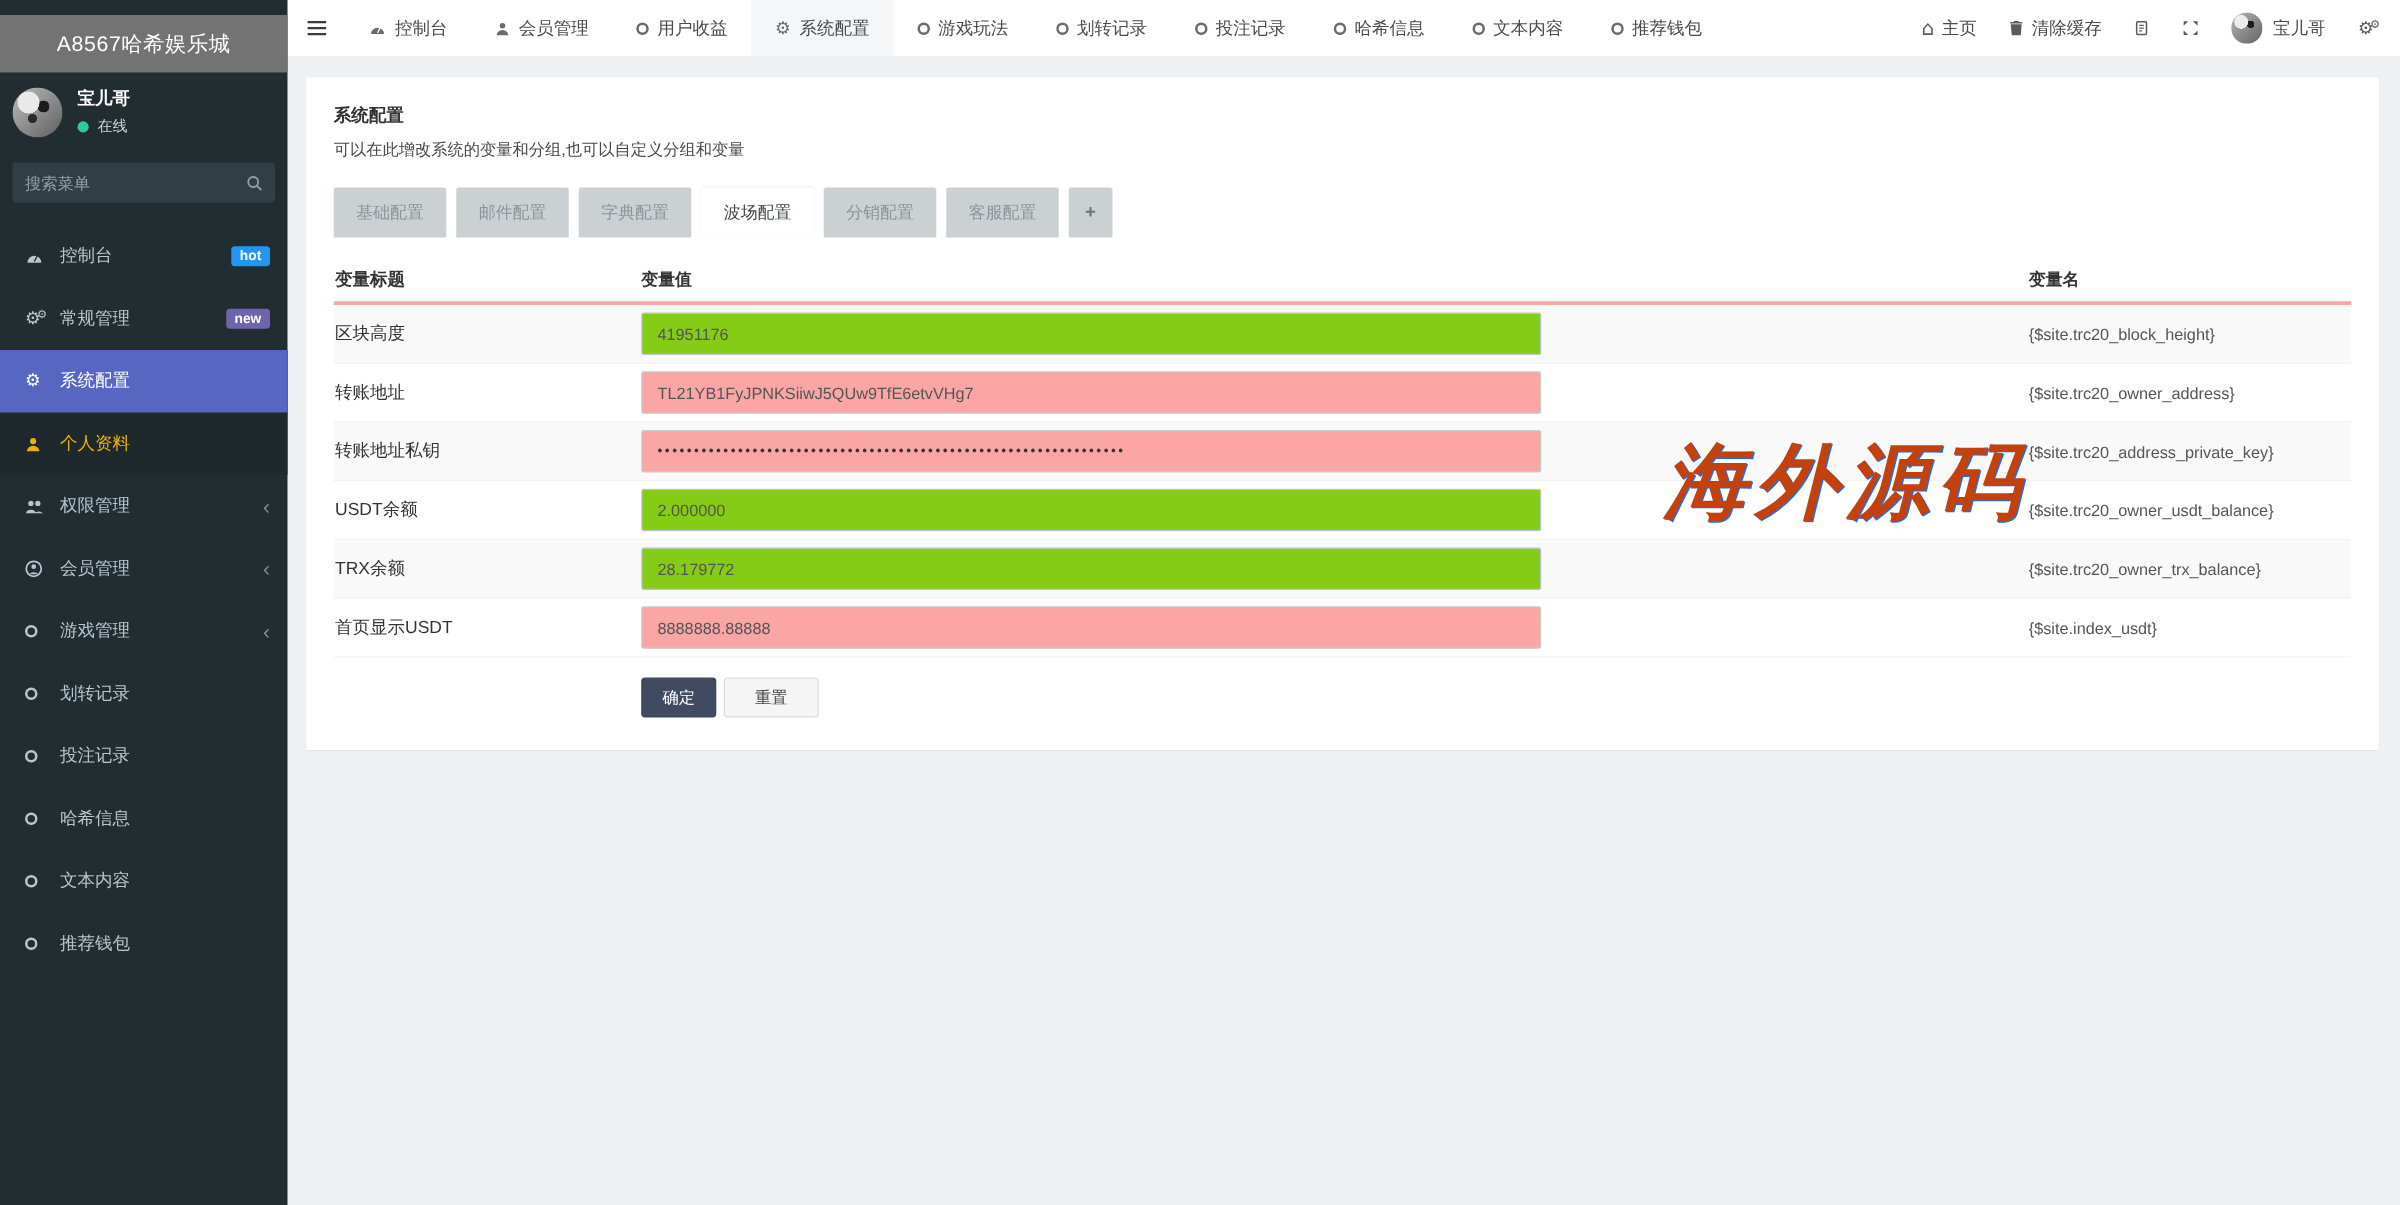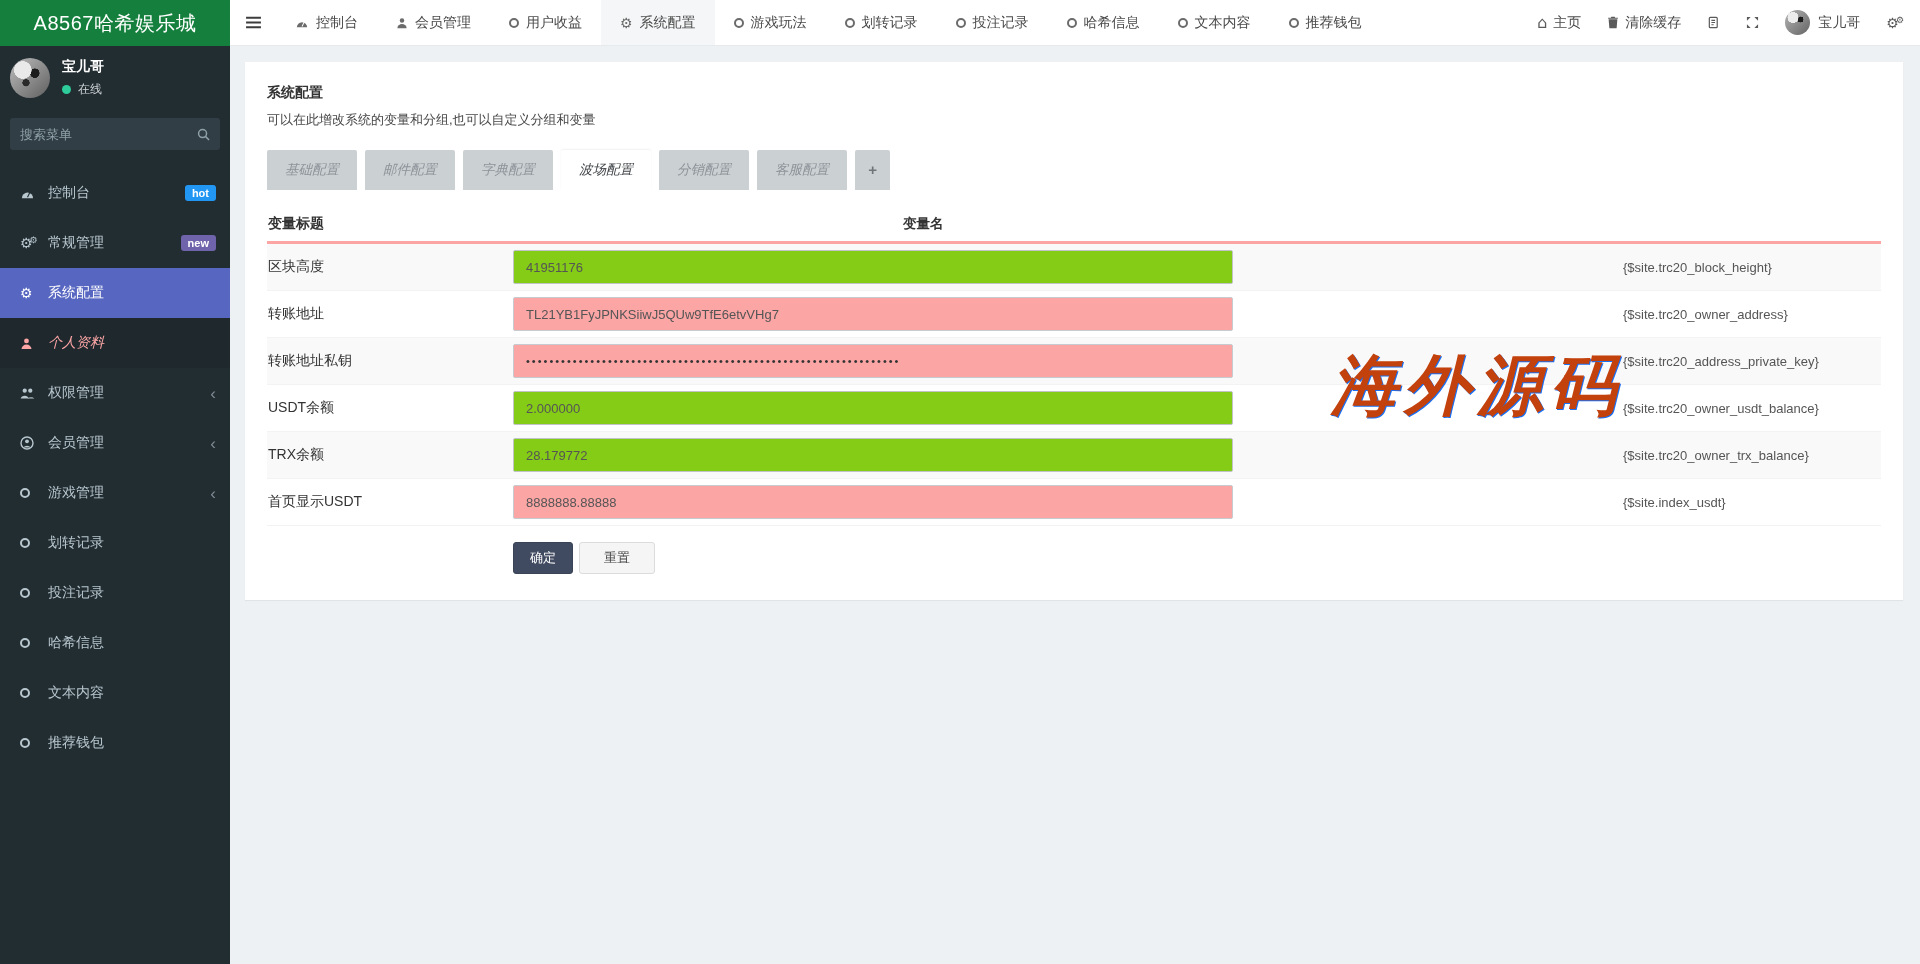--- a/index.html
+++ b/index.html
@@ -1,21 +1,21 @@
 <!DOCTYPE html>
 <html><head>
 <meta charset="utf-8">
 <style>
   * { margin:0; padding:0; box-sizing:border-box; }
   html,body { width:1920px; height:964px; overflow:hidden; }
   body { font-family:"Liberation Sans","DejaVu Sans",sans-serif; background:#eef1f4; display:flex; font-size:14px; color:#333; }
 
   
   .sidebar { width:230px; flex-shrink:0; background:#222d32; height:964px; position:relative; }
-  .logo { height:46px; background:#15803d; color:#fff; font-size:20px; display:flex; align-items:center; justify-content:center; letter-spacing:.5px; }
+  .logo { height:46px; background:#737373; color:#fff; font-size:17px; display:flex; align-items:center; justify-content:center; letter-spacing:.5px;margin-top:12px; }
   .userpanel { display:flex; align-items:center; padding:12px 10px 14px 10px; }
   .avatar-lg { width:40px; height:40px; border-radius:50%; flex-shrink:0;
     background: radial-gradient(circle at 32% 30%, #e9e9e9 0 22%, transparent 23%),
                 radial-gradient(circle at 62% 38%, #1c1c1c 0 13%, transparent 14%),
                 radial-gradient(circle at 40% 62%, #2a2a2a 0 10%, transparent 11%),
                 linear-gradient(135deg,#bdbdbd,#5f5f5f); }
   .userinfo { margin-left:12px; }
   .username { color:#fff; font-size:14px; font-weight:bold; margin-bottom:5px; }
   .online { color:#d2d6d9; font-size:12px; display:flex; align-items:center; }
   .dot { width:9px; height:9px; border-radius:50%; background:#2ecc9b; margin-right:7px; display:inline-block; }
@@ -27,21 +27,21 @@
   .mitem { height:50px; display:flex; align-items:center; padding:0 14px 0 20px; color:#b8c7ce; cursor:pointer; }
   .mitem .ic { width:22px; display:flex; align-items:center; color:#b8c7ce; font-size:14px; }
   .mitem .lbl { flex:1; margin-left:6px; font-size:14px; }
   .badge { font-size:11px; font-weight:bold; color:#fff; border-radius:3px; padding:2px 7px; }
   .badge.hot { background:#2196f3; }
   .badge.new { background:#6f63ab; }
   .chev { color:#7f8a93; font-size:17px; line-height:1; }
   .submenu { background:#1e282d; }
   .mitem.active { background:#5766c0; color:#fff; }
   .mitem.active .ic { color:#fff; }
-  .mitem.dim, .mitem.dim .ic { color:#fca5a5;font-style:italic; }
+  .mitem.dim, .mitem.dim .ic { color:#eab308; }
   .ring { width:10px; height:10px; border:2px solid currentColor; border-radius:50%; display:inline-block; }
 
   
   .main { flex:1; display:flex; flex-direction:column; min-width:0; }
   .topbar { height:46px; background:#fff; border-bottom:1px solid #e7eaec; display:flex; align-items:stretch; font-size:14px; color:#4a4a4a; }
   .hamb { width:46px; display:flex; align-items:center; justify-content:center; color:#3c3c3c; cursor:pointer; }
   .navitems { display:flex; align-items:stretch; }
   .nitem { display:flex; align-items:center; padding:0 19px; cursor:pointer; color:#4a4a4a; white-space:nowrap; }
   .nitem .ic { margin-right:7px; color:#6b6b6b; display:flex; align-items:center; font-size:13px; }
   .nitem.active { background:#f5f6f7; }
@@ -57,21 +57,21 @@
   .homechar { font-family:"DejaVu Sans",sans-serif; font-size:16px; line-height:1; }
   .cogs { position:relative; font-family:"DejaVu Sans",sans-serif; font-size:14px; line-height:1; }
   .cogs .c2 { font-size:9px; position:relative; top:-5px; left:-3px; }
 
   
   .content { flex:1; padding:16px 17px 0 15px; }
   .card { background:#fff; box-shadow:0 1px 1px rgba(0,0,0,.05); padding:22px; min-height:538px; }
   .cardtitle { font-size:14px; font-weight:bold; color:#333; margin-bottom:9px; }
   .cardsub { font-size:13px; color:#484848; margin-bottom:21px; }
   .tabs { display:flex; }
-  .tab { height:40px; line-height:40px; padding:0 18px; background:#cbd0d3; color:#8d9399; font-size:13.5px; margin-right:8px; border-radius:2px 2px 0 0; cursor:pointer; white-space:nowrap;font-style:italic; }
+  .tab { height:40px; line-height:40px; padding:0 18px; background:#cbd0d3; color:#8d9399; font-size:13.5px; margin-right:8px; border-radius:2px 2px 0 0; cursor:pointer; white-space:nowrap; }
   .tab.active { background:#fff; color:#404447; box-shadow:0 -1px 2px rgba(0,0,0,.06); }
   .tab.add { padding:0 13px; font-weight:bold; color:#6f7578; font-size:15px; }
 
   .table { margin-top:16px; }
   .trow { display:grid; grid-template-columns:246px 720px 1fr; align-items:center; }
   .thead { height:38px; font-weight:bold; font-size:13.5px; color:#333; border-bottom:3px solid #fca5a5; }
   .drow { height:47px; border-bottom:1px solid #f3f3f3; }
   .drow.stripe { background:#f9f9f9; }
   .rlabel { font-size:14px; color:#333; padding-left:1px; }
   .rname { font-size:13px; color:#555; padding-left:390px; white-space:nowrap; }
@@ -343,20 +343,21 @@
         <div class="tab">字典配置</div>
         <div class="tab active">波场配置</div>
         <div class="tab">分销配置</div>
         <div class="tab">客服配置</div>
         <div class="tab add">+</div>
       </div>
 
       <div class="table">
         <div class="trow thead">
           <span class="rlabel" style="font-weight:bold;">变量标题</span>
+          <span>变量值</span>
           <span class="rname" style="font-weight:bold;">变量名</span>
         </div>
 
         <div class="trow drow stripe">
           <span class="rlabel">区块高度</span>
           <span><input class="tinput" disabled="" value="41951176" style=""></span>
           <span class="rname">{$site.trc20_block_height}</span>
         </div>
 
         <div class="trow drow">

